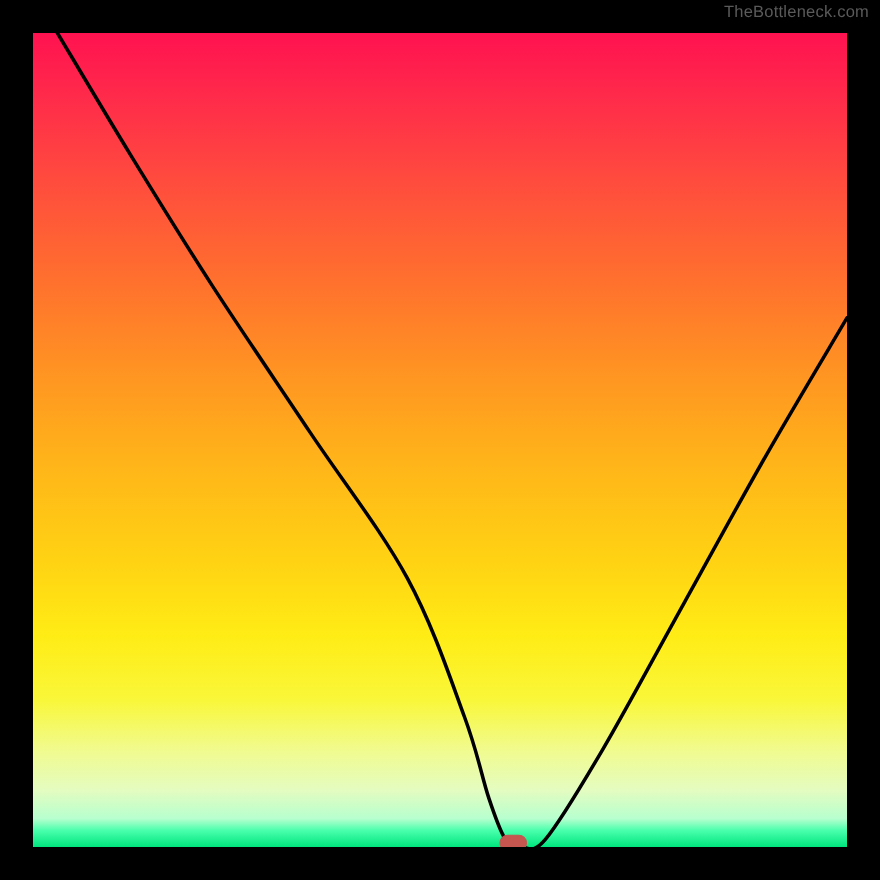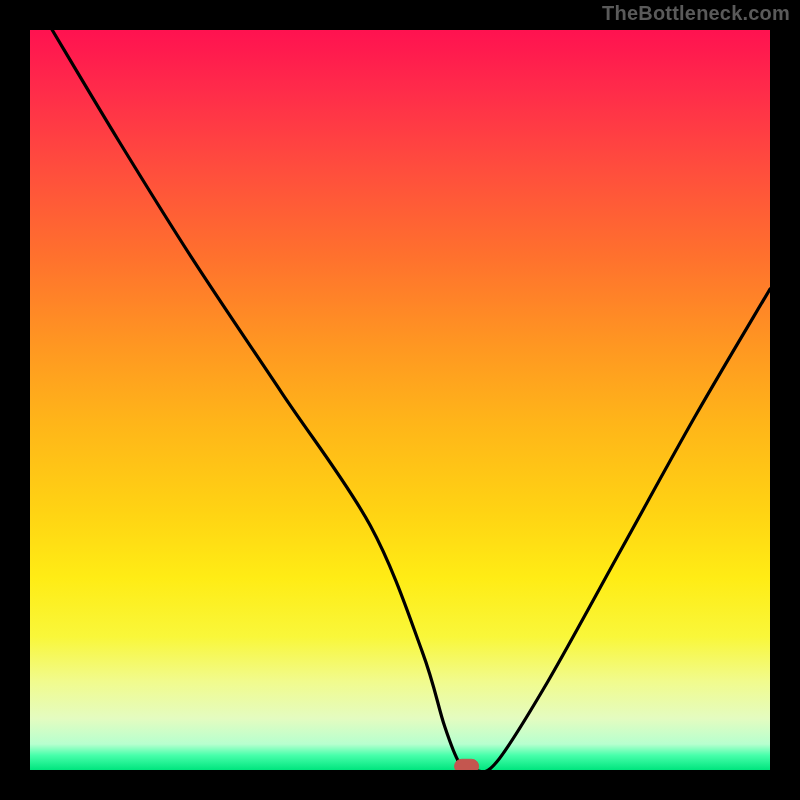--- a/index.html
+++ b/index.html
@@ -15,22 +15,22 @@
     position: relative;
     width: 800px;
     height: 800px;
     background: #000;
   }
   .watermark {
     position: absolute;
     top: 2px;
     right: 10px;
     color: #5a5a5a;
-    font-size: 20px;
-    font-weight: 700;
+    font-size: 15px;
+    font-weight: 400;
     letter-spacing: 0.2px;
     z-index: 3;
   }
   .plot-area {
     position: absolute;
     left: 30px;
     top: 30px;
     width: 740px;
     height: 740px;
     background: linear-gradient(

